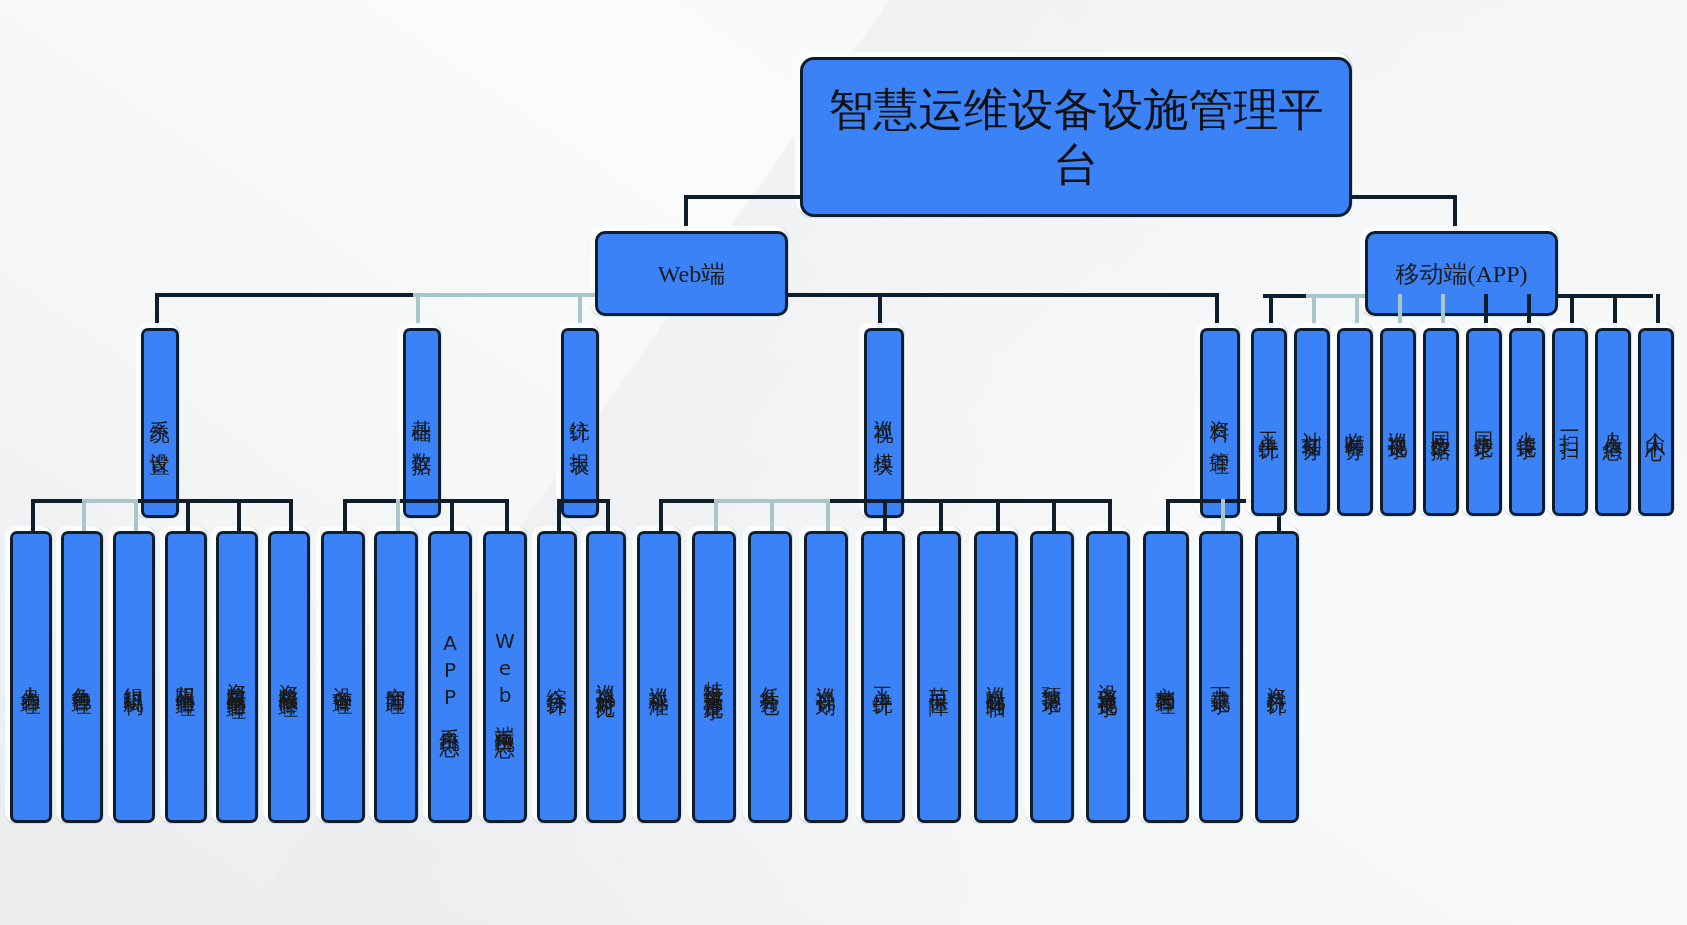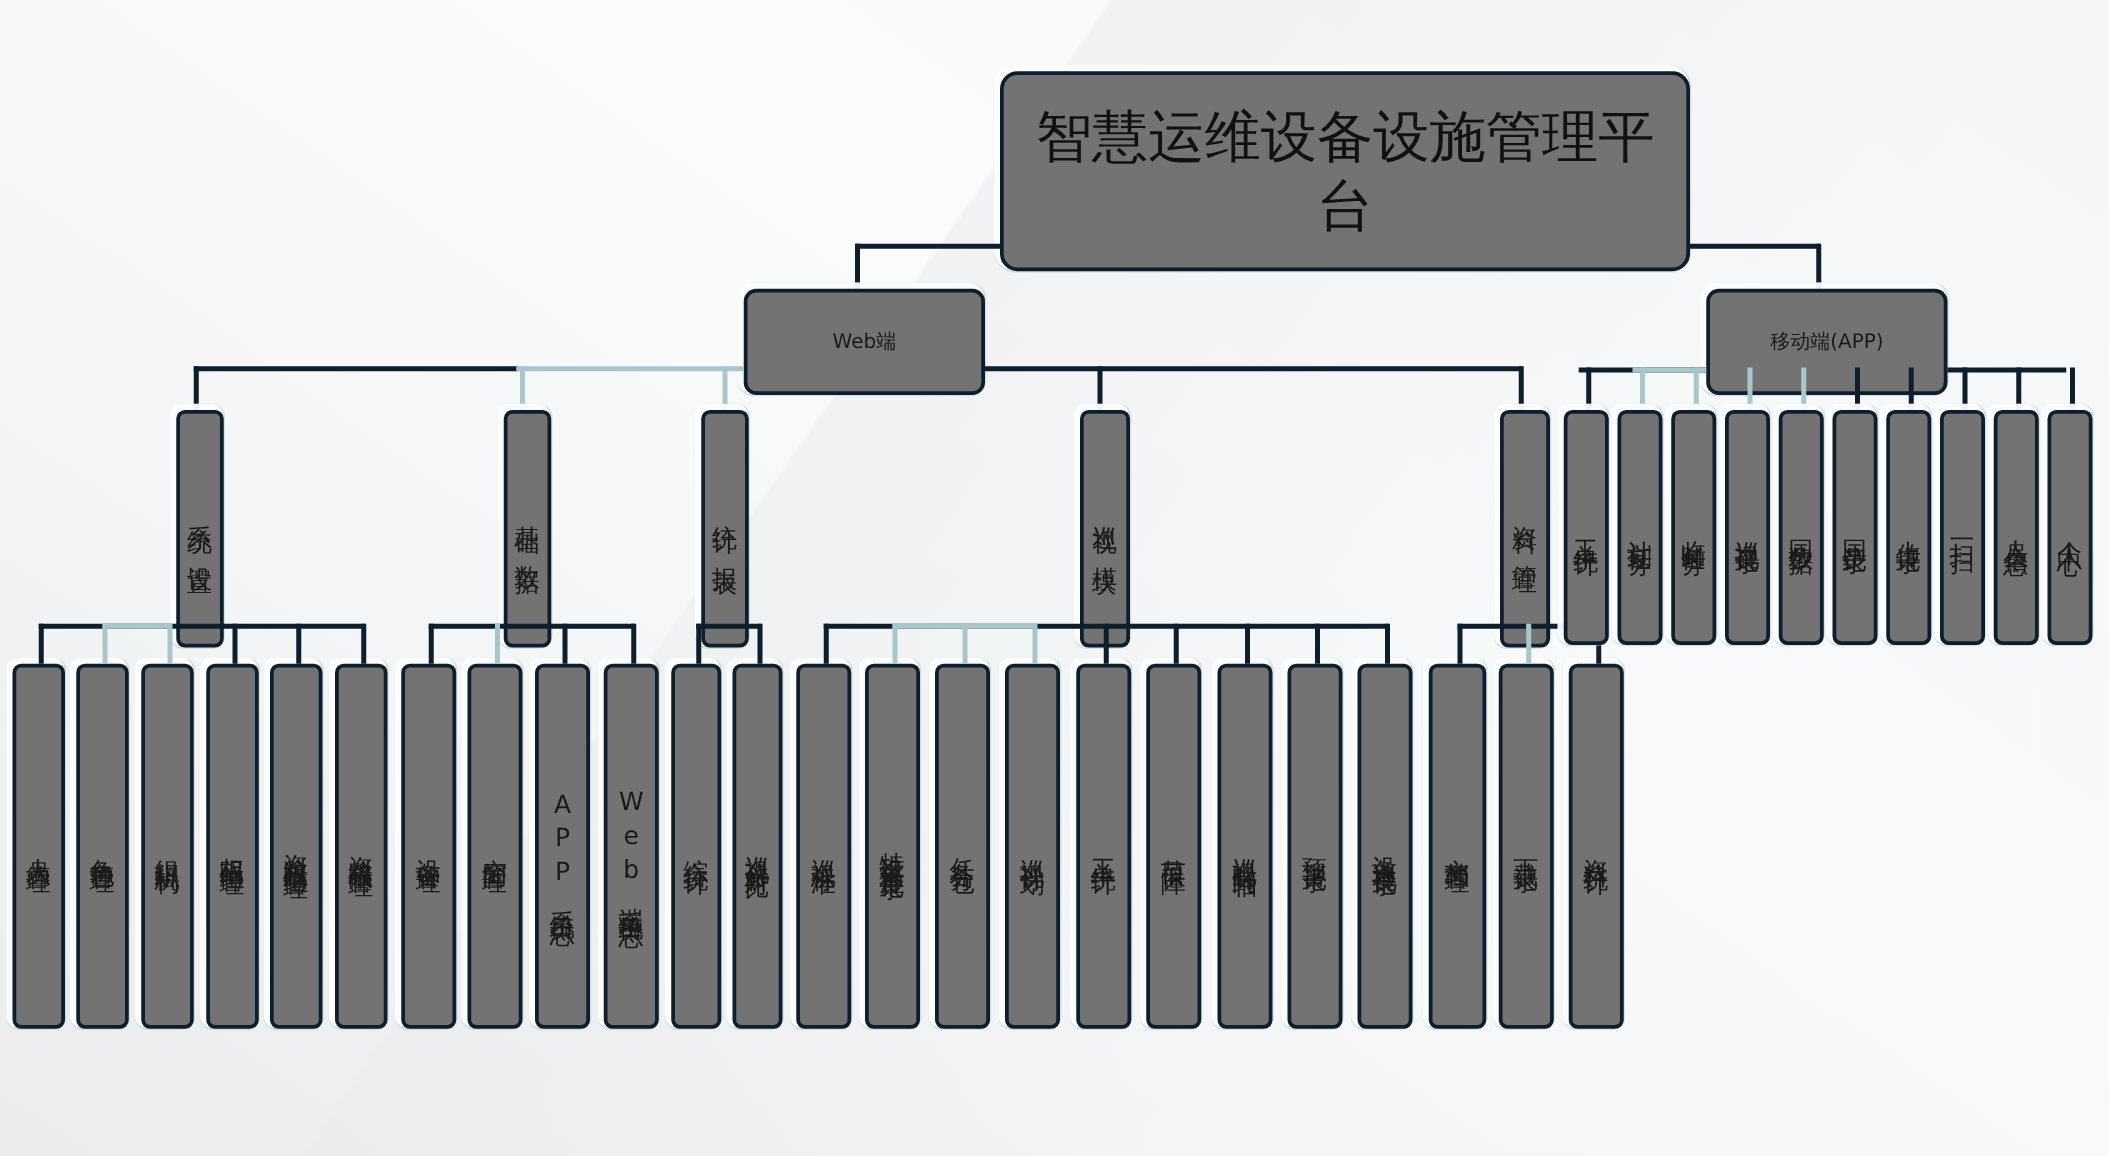--- a/index.html
+++ b/index.html
@@ -10,28 +10,28 @@
       linear-gradient(125deg, rgba(255,255,255,0) 38%, rgba(236,238,240,0.7) 38.2%, rgba(244,245,246,0.3) 70%),
       linear-gradient(215deg, #f5f6f7 0%, #fafbfb 40%, #eef0f1 100%);
   }
   .shade1 { position:absolute; left:0; top:0; width:1687px; height:925px;
     background: linear-gradient(32deg, rgba(230,232,234,0.55) 0%, rgba(255,255,255,0) 30%); pointer-events:none; }
   .line { position:absolute; background:#0f1e2c; }
   .line.light { background:#a9c7cb; }
   .node {
     position:absolute; box-sizing:border-box;
     border:3.5px solid #0f1e2c; border-radius:7px;
-    background:#737373;
+    background:#3b82f6;
     box-shadow: -3px -3px 0 2px rgba(255,255,255,0.9), -2px -2px 0 3px rgba(169,199,203,0.45);
     display:flex; align-items:center; justify-content:center;
     color:#1a1a1a;
   }
   .root { border-radius:14px; }
   .root .t { font-family:"DejaVu Serif","Liberation Serif",serif; font-size:45px; line-height:55px; text-align:center; padding:0 22px; color:#111; }
-  .mid { border-radius:10px; font-size:16px; }
+  .mid { border-radius:10px; font-size:24px;font-family:Liberation Serif, serif; }
   .vert {
     writing-mode:vertical-rl; text-orientation:upright;
     font-size:20px; letter-spacing:3px; line-height:24px;
   }
 </style>
 </head>
 <body>
 
 <div class="shade1"></div>
 <div id="diagram">

